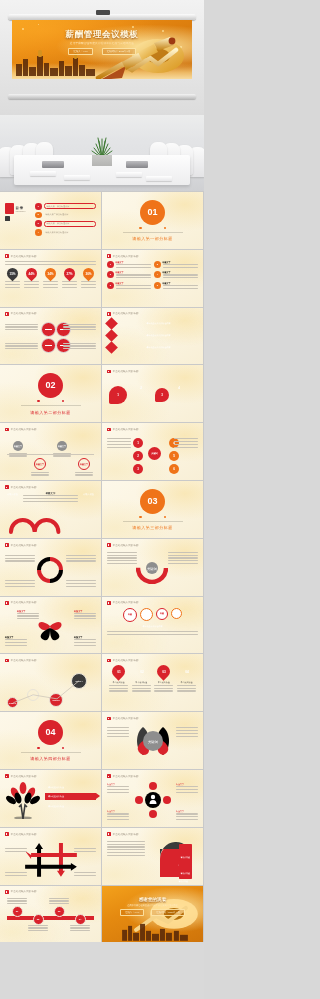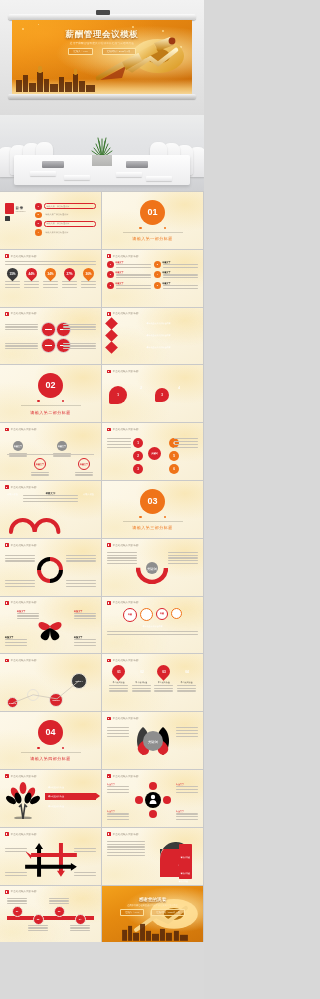--- a/index.html
+++ b/index.html
@@ -6,21 +6,21 @@
   body{width:204px;height:999px;background:#d8d8d8;font-family:"Liberation Sans","DejaVu Sans",sans-serif;overflow:hidden;}
   .page{width:204px;height:999px;position:relative;background:#d9d9d9;}
 
   
   .hero{position:relative;width:204px;height:115px;background:linear-gradient(180deg,#f2f2f2 0%,#e6e6e6 55%,#dcdcdc 100%);overflow:hidden;}
   .bar-top{position:absolute;left:8px;top:14px;width:188px;height:6px;border-radius:3px;
     background:linear-gradient(180deg,#fdfdfd,#c9c9c9);box-shadow:0 1px 1px rgba(0,0,0,.25);}
   .bar-nub{position:absolute;left:96px;top:10px;width:14px;height:5px;border-radius:1px;background:#4a4a4a;}
   .bar-bot{position:absolute;left:8px;top:94px;width:188px;height:5px;border-radius:2px;
     background:linear-gradient(180deg,#f4f4f4,#bdbdbd);box-shadow:0 1px 1px rgba(0,0,0,.2);}
-  .screen{position:absolute;left:12px;top:20px;width:180px;height:75px;overflow:hidden;
+  .screen{position:absolute;left:12px;top:20px;width:180px;height:59px;overflow:hidden;
     background:
       radial-gradient(ellipse at 76% 45%, rgba(255,238,170,.95) 0%, rgba(255,196,60,0) 48%),
       radial-gradient(ellipse at 18% 18%, rgba(255,170,40,.55) 0%, rgba(255,170,40,0) 55%),
       linear-gradient(160deg,#f4a21d 0%,#e98a12 30%,#d97b0d 62%,#c96a08 100%);}
   .screen:after{content:"";position:absolute;left:0;bottom:0;width:100%;height:16px;
     background:linear-gradient(180deg,rgba(255,215,110,0) 0%,rgba(255,226,150,.65) 60%,rgba(255,238,185,.85) 100%);}
   .sparkle{position:absolute;border-radius:50%;background:#ffe9a8;opacity:.75;}
   .hero-title{position:absolute;left:0;top:9px;width:100%;text-align:center;font-size:8.5px;font-weight:bold;
     color:#fff8e0;letter-spacing:.6px;text-shadow:0 1px 2px rgba(120,50,0,.75);z-index:6;}
   .hero-sub{position:absolute;left:0;top:21px;width:100%;text-align:center;font-size:2.6px;color:#ffe6b4;

